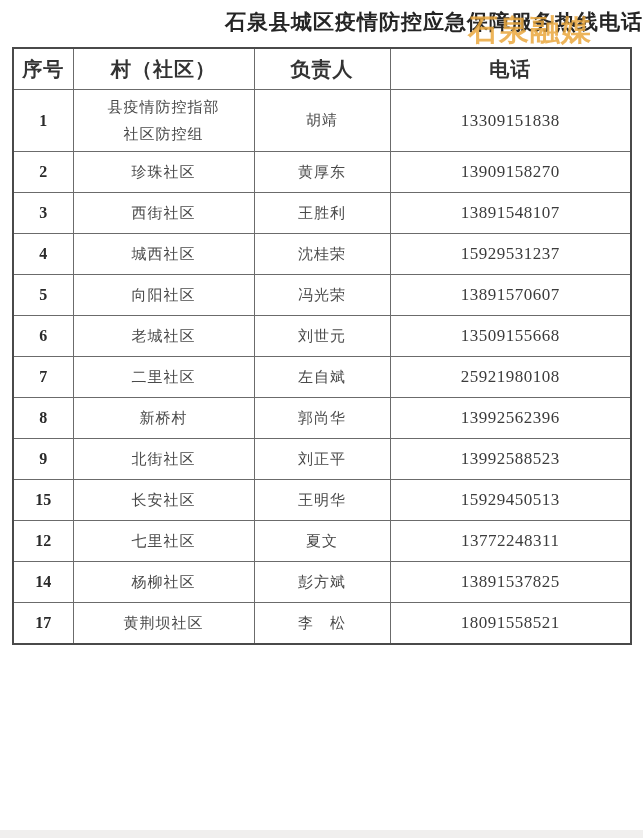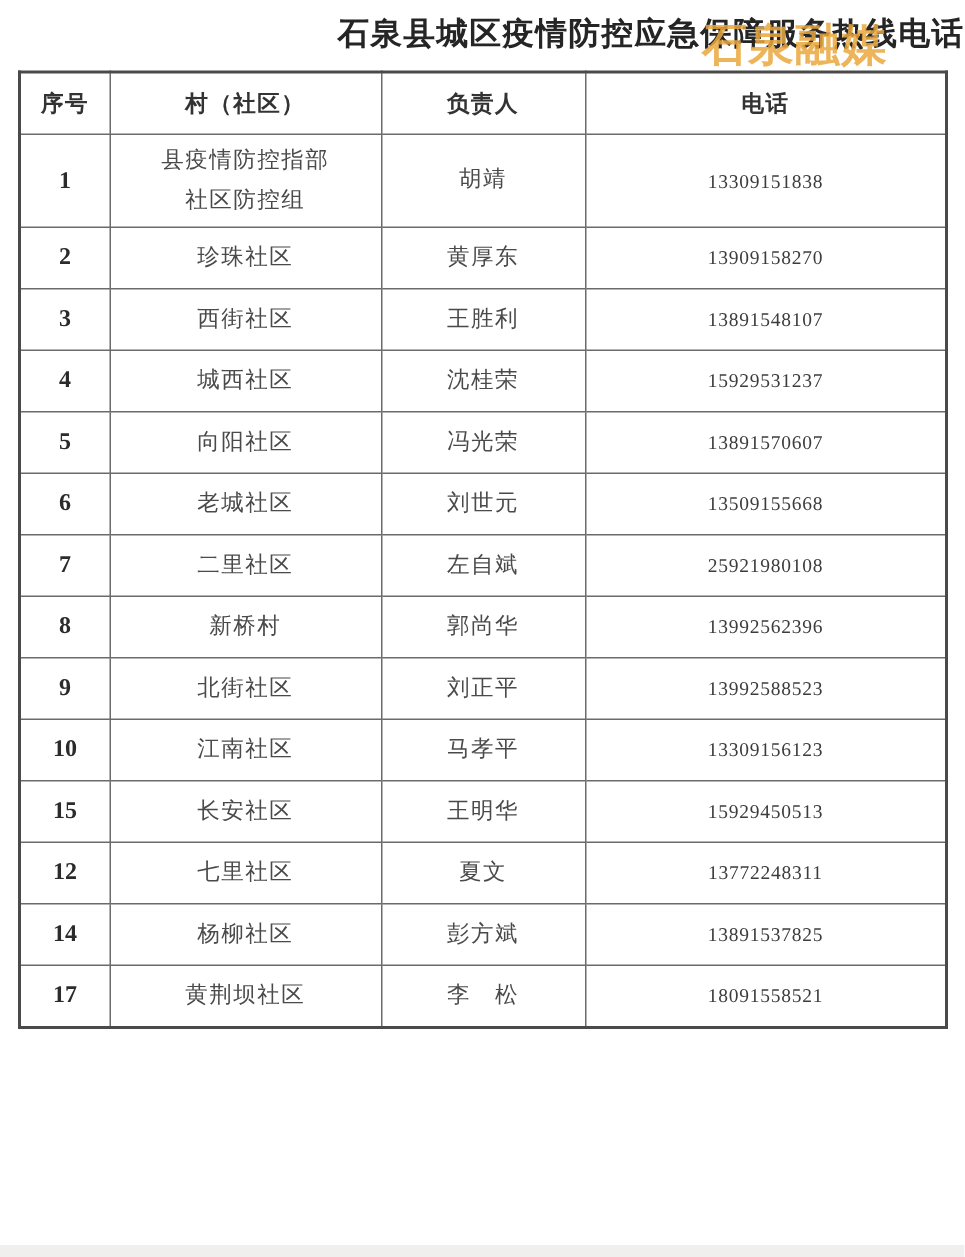--- a/index.html
+++ b/index.html
@@ -50,41 +50,41 @@
   col.c-person  { width: 136px; }
   col.c-phone   { width: 241px; }
   th, td {
     border: 1px solid #6b6b6b;
     text-align: center;
     vertical-align: middle;
     padding: 0 2px;
   }
   thead th {
     height: 40px;
-    font-size: 15px;
+    font-size: 20px;
     font-weight: bold;
     color: #333333;
     letter-spacing: 1px;
   }
   tbody td { height: 40px; }
   tbody tr.tall td { height: 61px; }
   td.no {
     font-weight: bold;
     font-size: 16px;
     color: #2b2b2b;
   }
   td.village, td.person {
     font-size: 15px;
     color: #4a4a4a;
     letter-spacing: 1px;
     white-space: pre-line;
     line-height: 1.8;
   }
   td.phone {
-    font-size: 13px;
+    font-size: 17px;
     color: #3c3c3c;
     letter-spacing: 0.5px;
   }
   .bottom-edge {
     position: absolute;
     left: 0; right: 0; bottom: 0;
     height: 8px;
     background: #f0efee;
   }
 </style>
@@ -162,26 +162,20 @@
           <td class="person">郭尚华</td>
           <td class="phone">13992562396</td>
         </tr>
         <tr>
           <td class="no">9</td>
           <td class="village">北街社区</td>
           <td class="person">刘正平</td>
           <td class="phone">13992588523</td>
         </tr>
         <tr>
-          <td class="no">10</td>
-          <td class="village">江南社区</td>
-          <td class="person">马孝平</td>
-          <td class="phone">13309156123</td>
-        </tr>
-        <tr>
           <td class="no">15</td>
           <td class="village">长安社区</td>
           <td class="person">王明华</td>
           <td class="phone">15929450513</td>
         </tr>
         <tr>
           <td class="no">12</td>
           <td class="village">七里社区</td>
           <td class="person">夏文</td>
           <td class="phone">13772248311</td>

